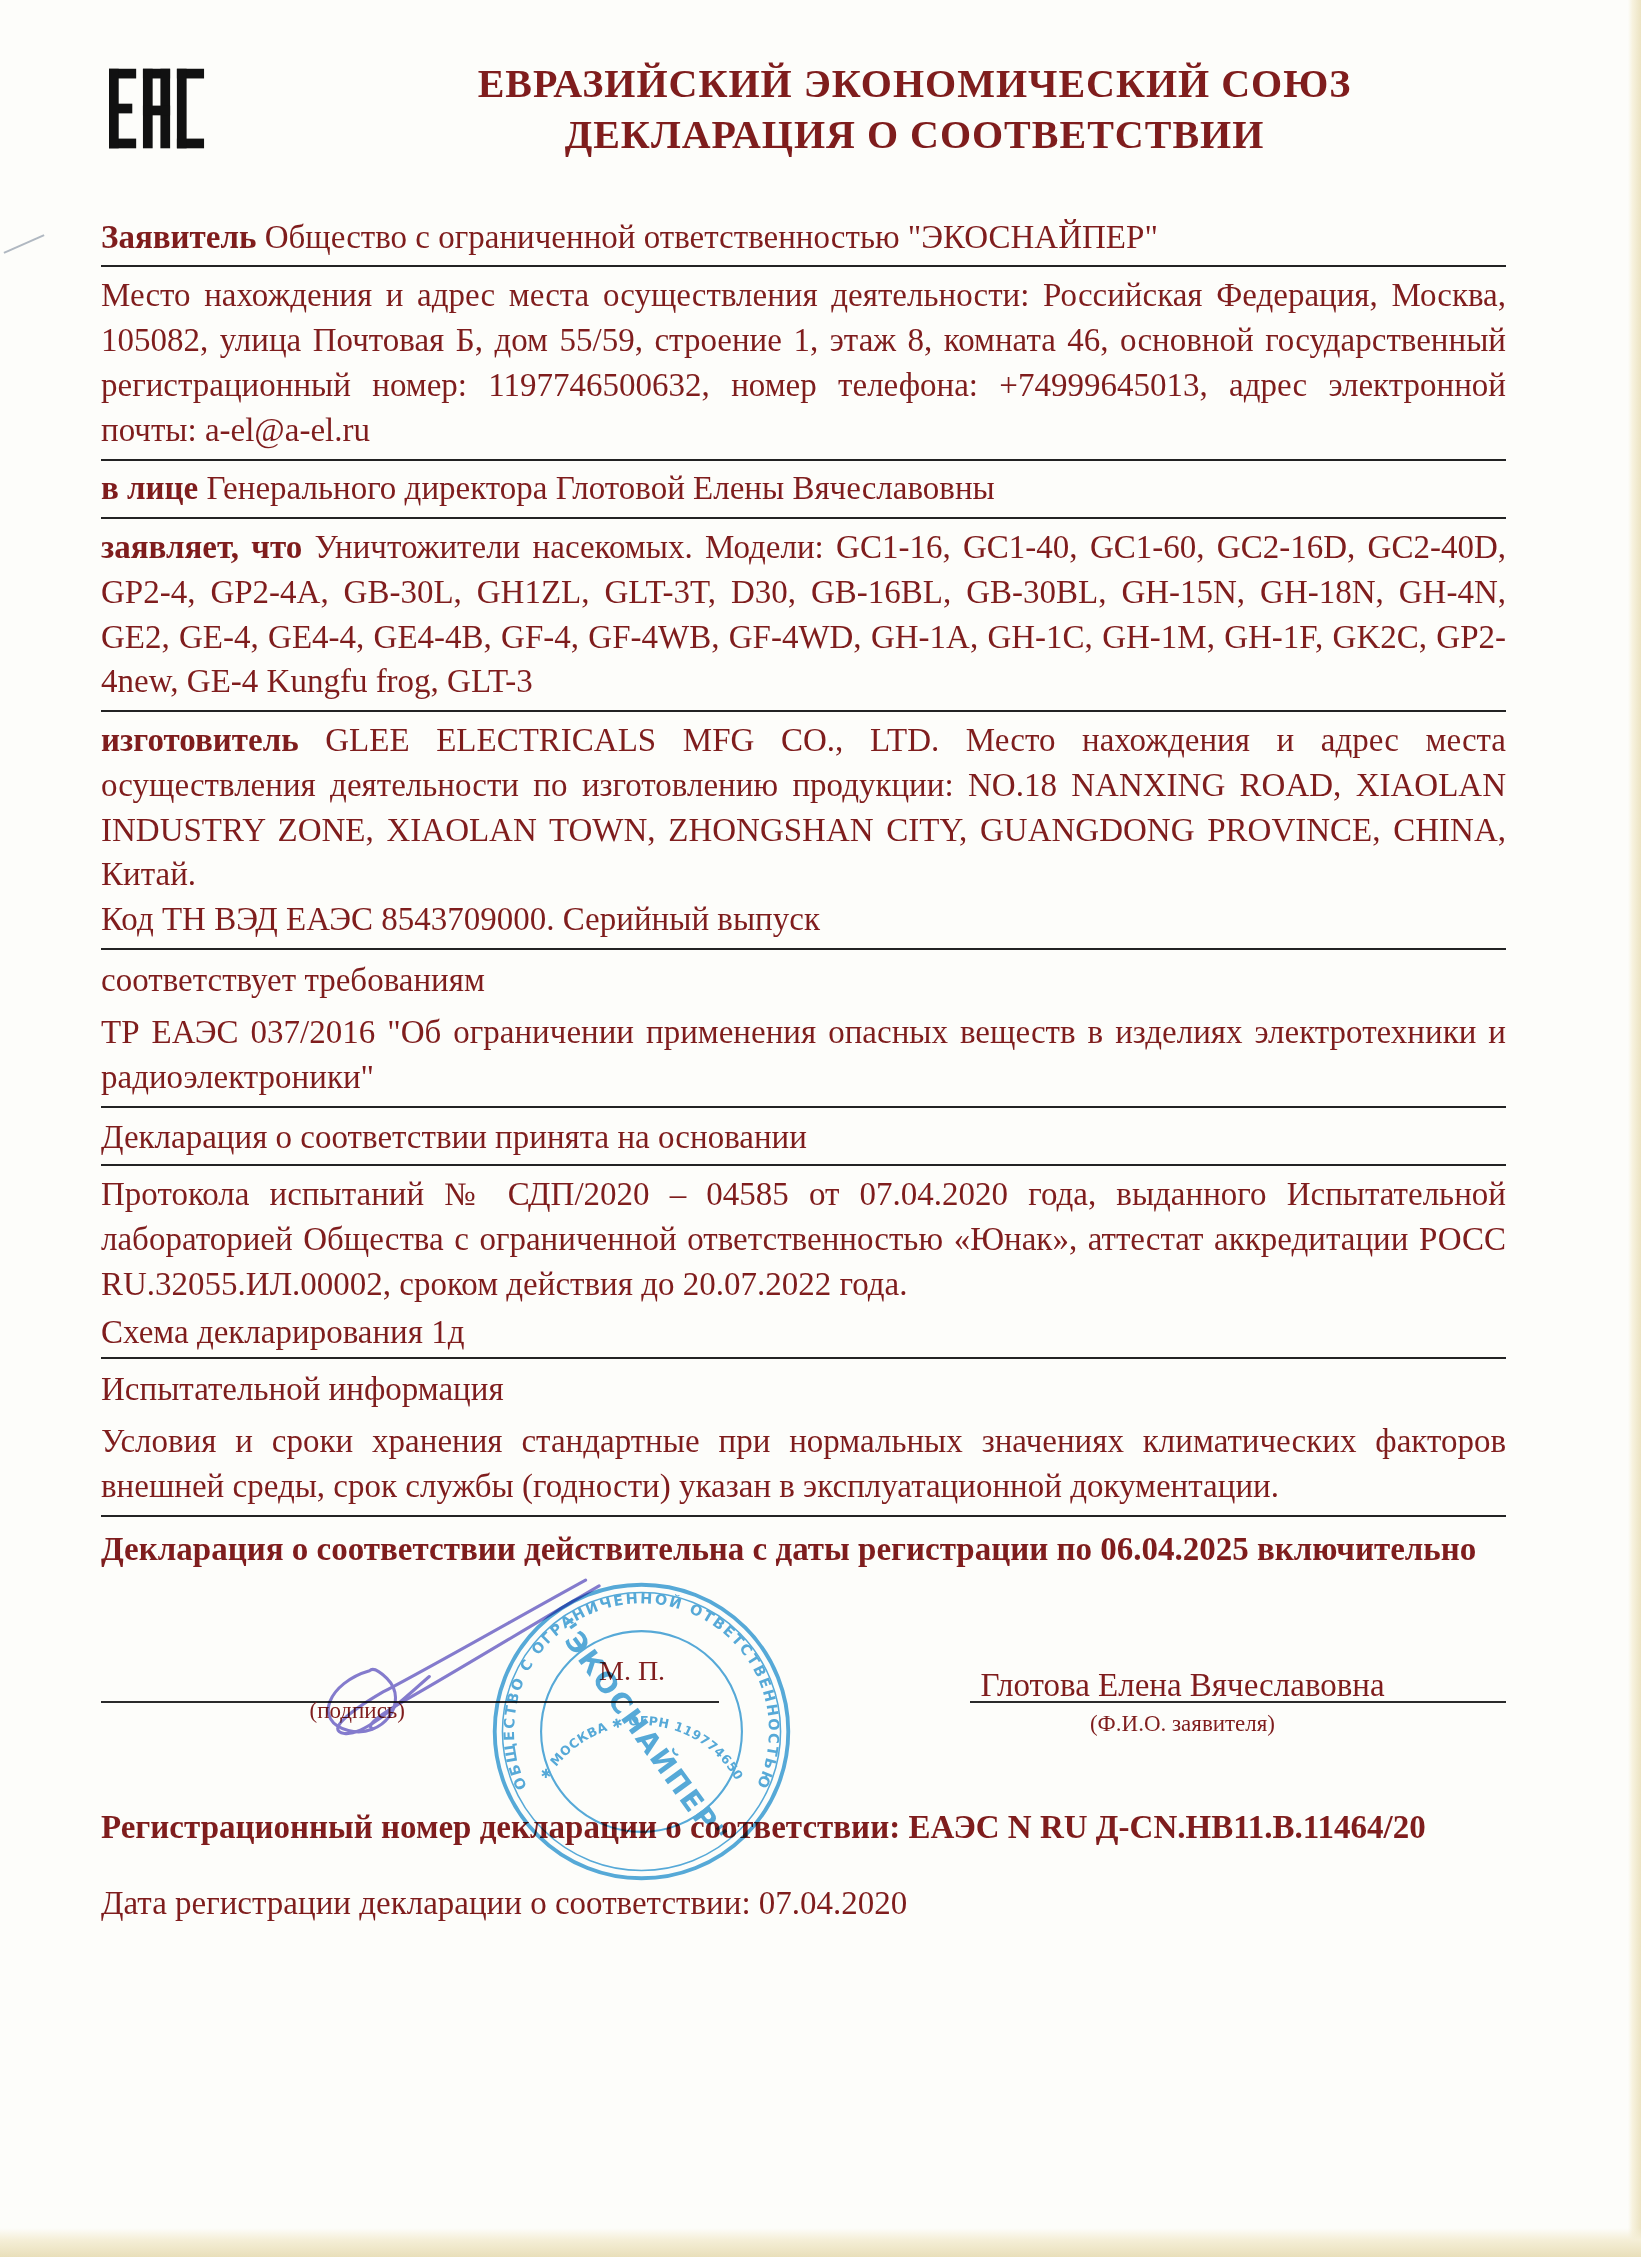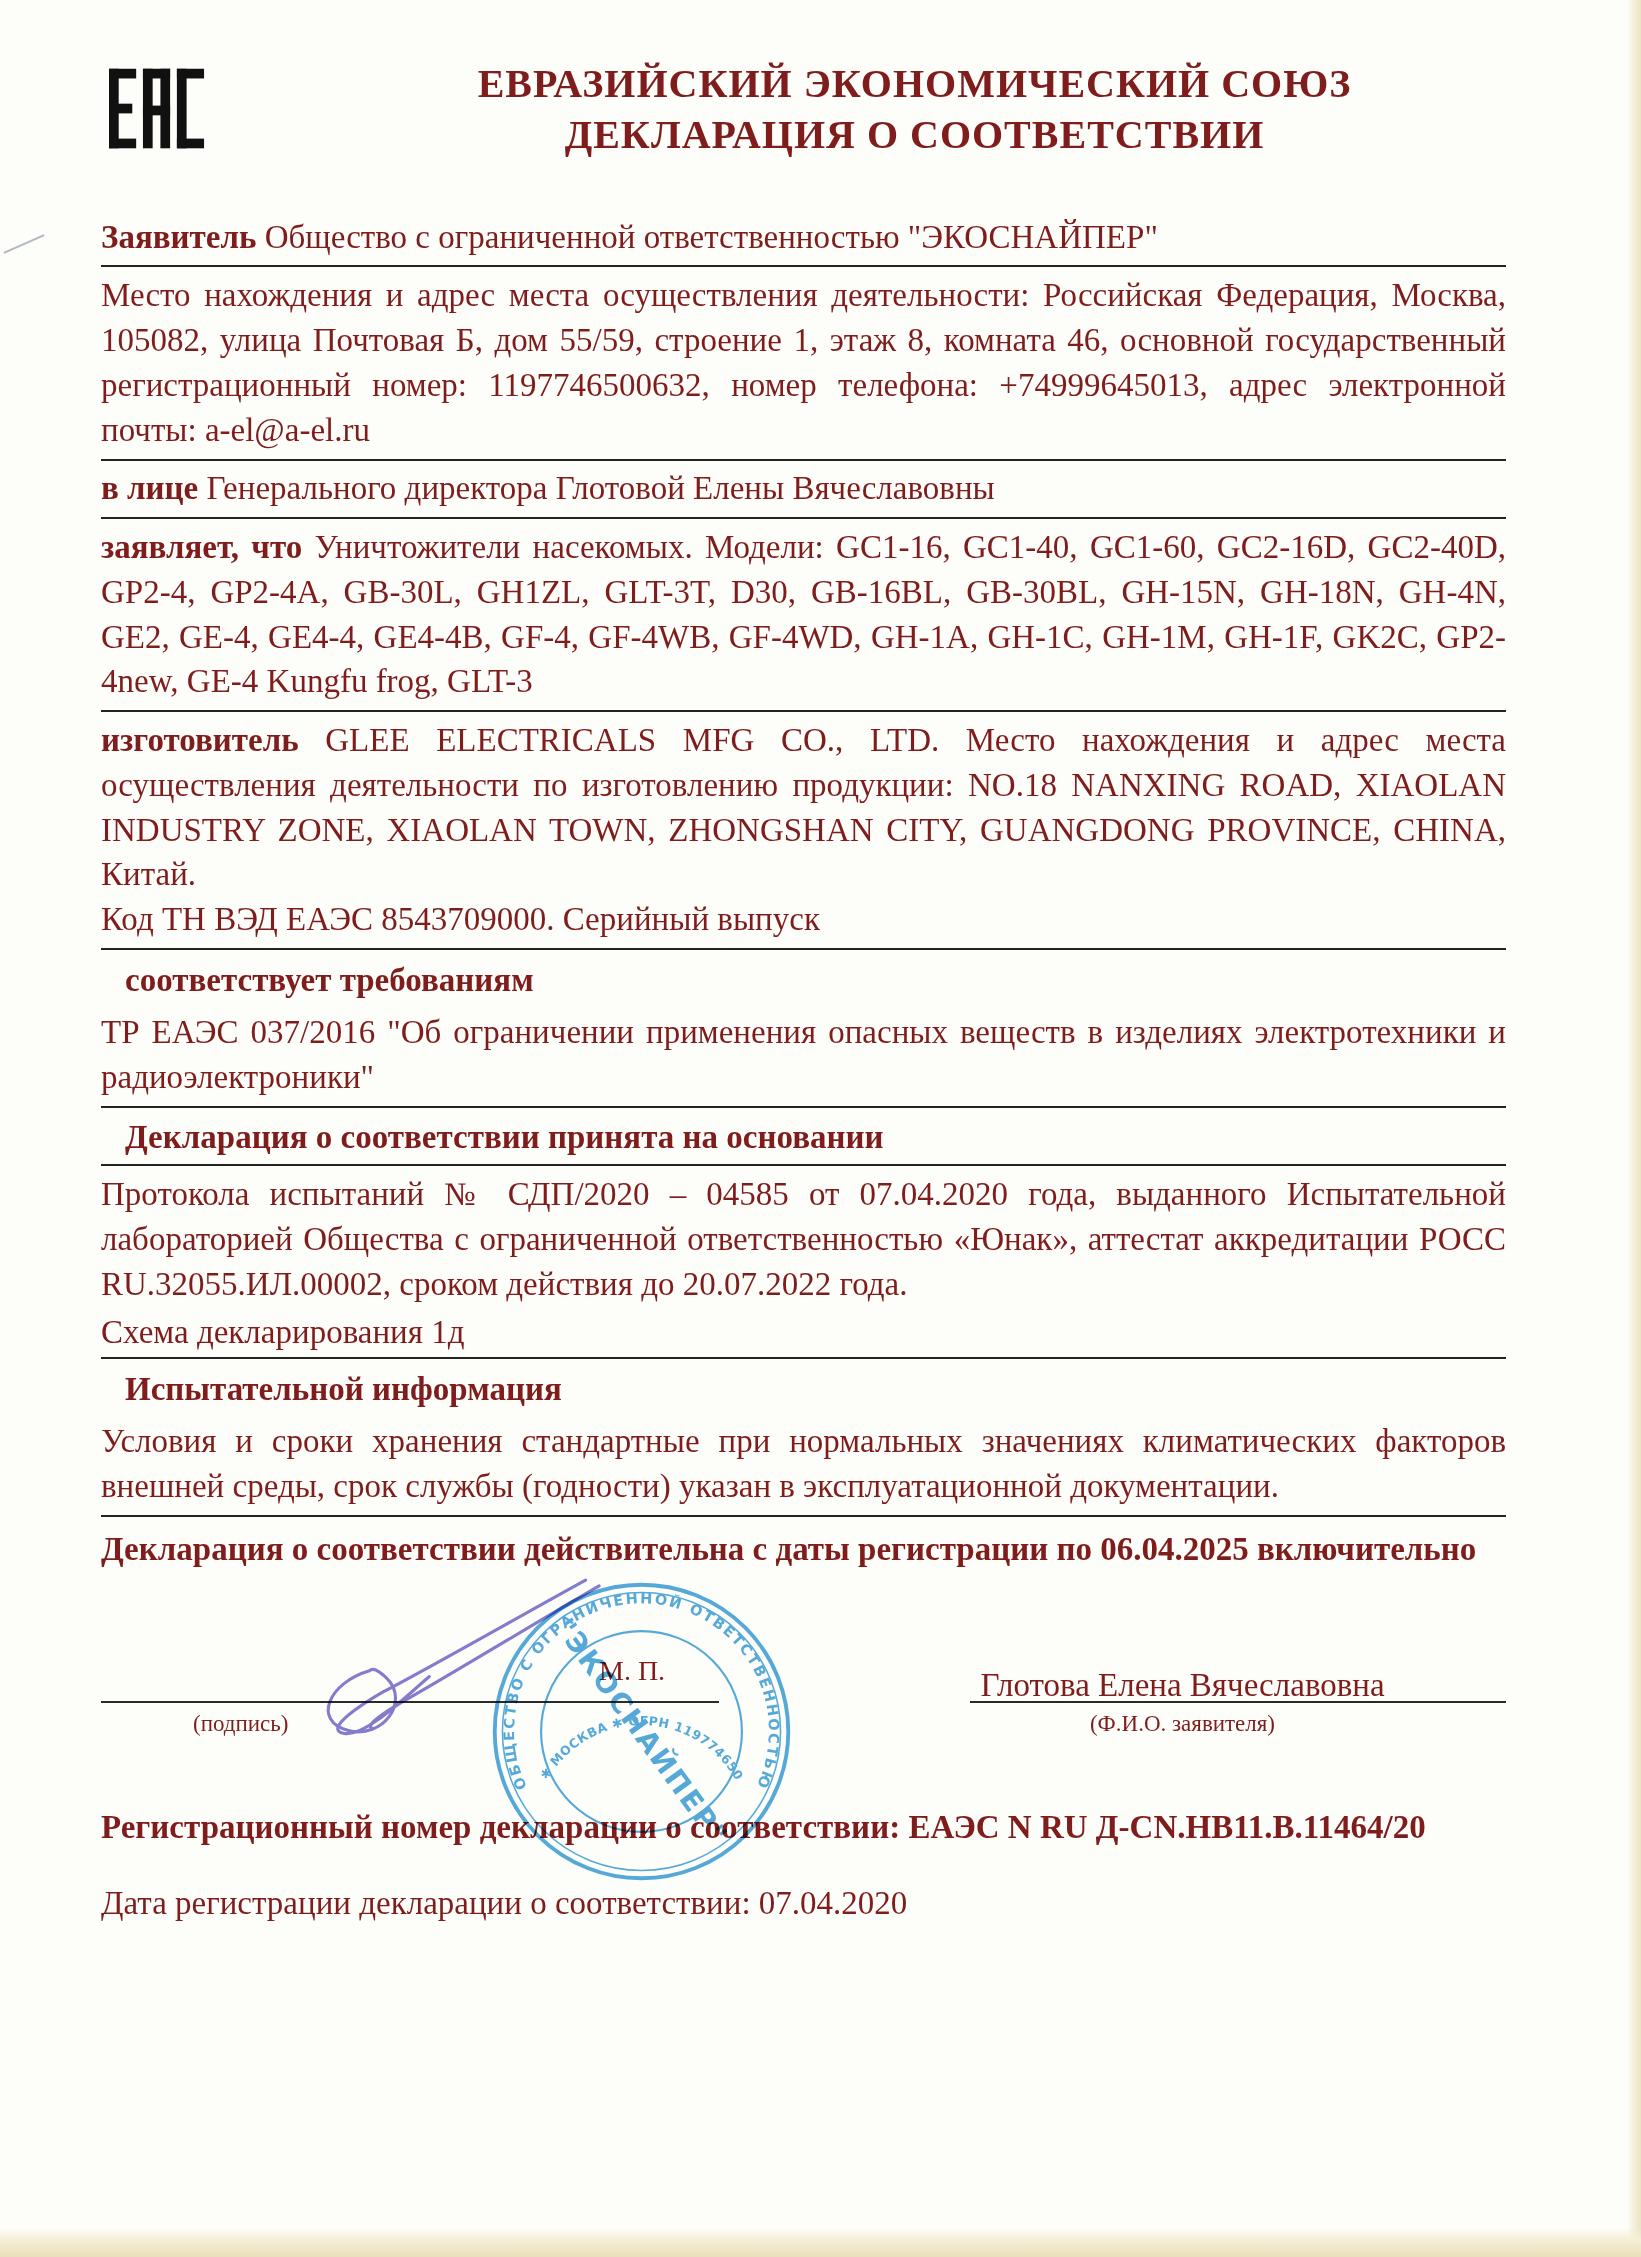--- a/index.html
+++ b/index.html
@@ -18,28 +18,28 @@
   
   .header{position:relative;height:153px;}
   .eac-logo{position:absolute;left:7.7px;top:11.6px;width:97px;height:83px;}
   .titles{position:absolute;left:222px;right:0;top:1.9px;text-align:center;
           font-weight:bold;font-size:40px;line-height:1.28;letter-spacing:1px;}
   
   .row{padding:5.8px 0 3.9px 0;}
   .rule{border-bottom:2.9px solid #232323;height:0;margin:1.9px 0 0 0;}
   .para{text-align:justify;}
   b.lbl{font-weight:bold;}
-  .heading{font-weight:bold;padding:7.7px 0 1.9px 0;margin-left:24px;}
+  .heading{font-weight:normal;padding:7.7px 0 1.9px 0;}
   .validity{font-weight:bold;padding:9.7px 0 0 0;}
   
   .sig-area{position:relative;height:201px;margin-top:3.9px;}
   .sig-line{position:absolute;border-top:2.9px solid #2a2a2a;}
   .line-left{left:0;width:618px;top:126px;}
   .line-right{left:869px;width:536px;top:126px;}
-  .podpis{position:absolute;left:92px;top:133px;width:212px;text-align:left;font-size:23px;}
+  .podpis{position:absolute;left:92px;top:120px;width:212px;text-align:right;font-size:23px;}
   .mp{position:absolute;left:498px;top:77px;font-size:28px;}
   .fio{position:absolute;left:850px;top:71px;width:463px;text-align:center;margin-top:17px;}
   .fio-cap{position:absolute;left:898px;top:133px;width:367px;text-align:center;font-size:23px;}
   .stamp{position:absolute;left:386px;top:1.9px;width:309px;height:309px;
          mix-blend-mode:multiply;opacity:.88;z-index:5;}
   .stamp text{font-family:"DejaVu Sans", sans-serif;}
   .signature-svg{position:absolute;left:174px;top:-1.9px;width:463px;height:179px;
                  mix-blend-mode:multiply;z-index:6;}
   .reg-line{font-weight:bold;margin-top:29px;}
   .date-line{font-weight:normal;margin-top:31px;}

